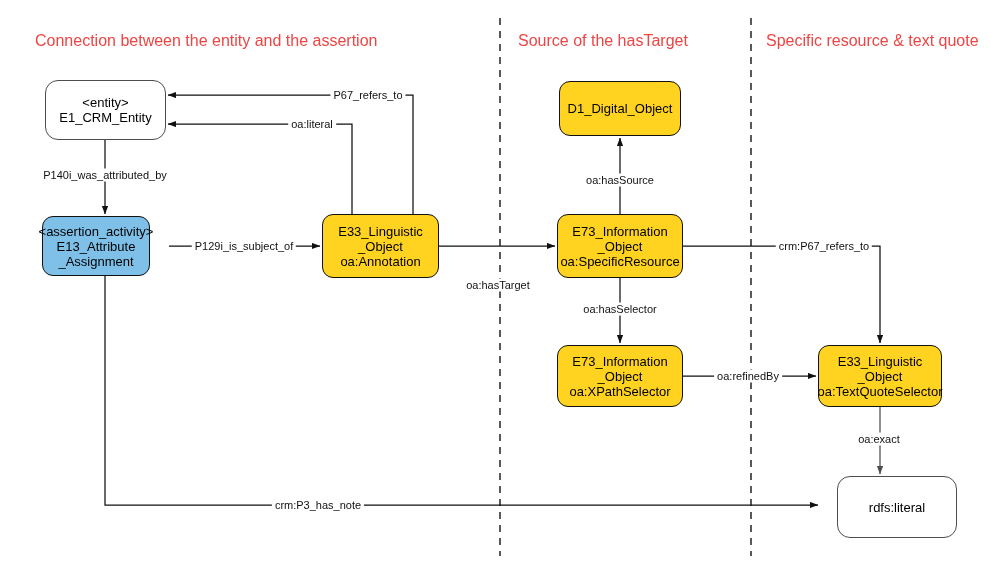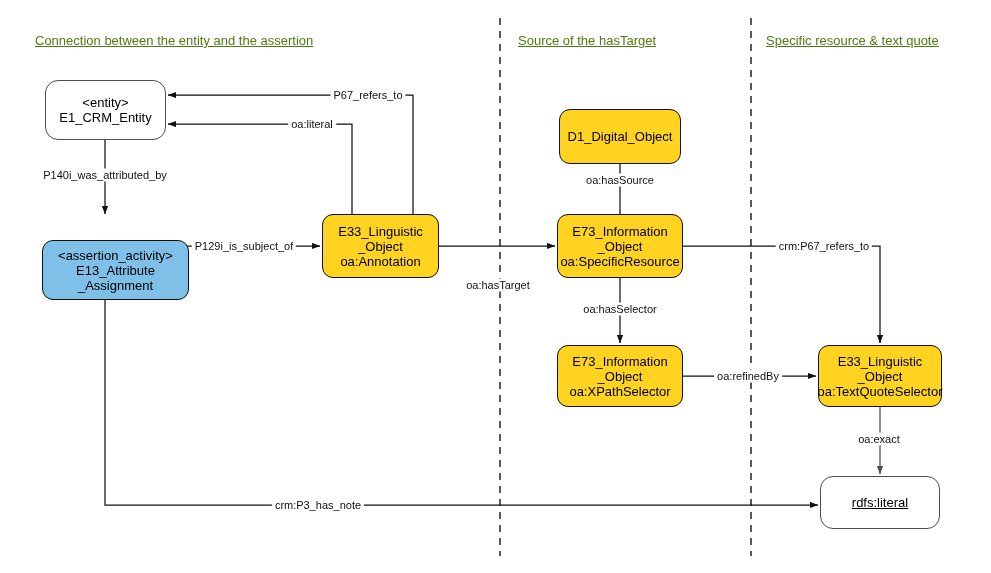--- a/index.html
+++ b/index.html
@@ -8,25 +8,24 @@
     width:991px;height:573px;
     font-family:"Liberation Sans","DejaVu Sans",sans-serif;
     color:#000000;
     overflow:hidden;
   }
   #canvas{position:relative;width:991px;height:573px;}
   svg#wires{position:absolute;left:0;top:0;width:991px;height:573px;}
 
   .swim-title{
     position:absolute;
-    font-size:13px;
+    font-size:16px;
     line-height:16px;
-    color:#4d7c0f;
+    color:#ef4444;
     white-space:nowrap;
-    text-decoration:underline;
   }
 
   .node{
     position:absolute;
     box-sizing:border-box;
     display:flex;
     flex-direction:column;
     align-items:center;
     justify-content:center;
     text-align:center;
@@ -100,33 +99,33 @@
 
   <div class="swim-title" style="left:35px;top:33px;">Connection between the entity and the assertion</div>
   <div class="swim-title" style="left:518px;top:33px;">Source of the hasTarget</div>
   <div class="swim-title" style="left:766px;top:33px;">Specific resource &amp; text quote</div>
 
   <div class="node node-white" style="left:45px;top:80px;width:121px;height:60px;">
     <span class="ln">&lt;entity&gt;</span>
     <span class="ln">E1_CRM_Entity</span>
   </div>
 
-  <div class="node node-blue" style="left:42px;top:216px;width:147px;height:60px;margin-top:24px;">
+  <div class="node node-blue" style="left:42px;top:216px;width:108px;height:60px;">
     <span class="ln">&lt;assertion_activity&gt;</span>
     <span class="ln">E13_Attribute</span>
     <span class="ln">_Assignment</span>
   </div>
 
   <div class="node node-yellow" style="left:322px;top:214px;width:117px;height:64px;">
     <span class="ln">E33_Linguistic</span>
     <span class="ln">_Object</span>
     <span class="ln">oa:Annotation</span>
   </div>
 
-  <div class="node node-yellow" style="left:559px;top:81px;width:122px;height:55px;margin-top:28px;">
+  <div class="node node-yellow" style="left:559px;top:81px;width:122px;height:55px;">
     <span class="ln">D1_Digital_Object</span>
   </div>
 
   <div class="node node-yellow" style="left:557px;top:214px;width:126px;height:64px;">
     <span class="ln">E73_Information</span>
     <span class="ln">_Object</span>
     <span class="ln">oa:SpecificResource</span>
   </div>
 
   <div class="node node-yellow" style="left:557px;top:345px;width:126px;height:62px;">
@@ -134,21 +133,21 @@
     <span class="ln">_Object</span>
     <span class="ln">oa:XPathSelector</span>
   </div>
 
   <div class="node node-yellow" style="left:818px;top:345px;width:124px;height:62px;">
     <span class="ln">E33_Linguistic</span>
     <span class="ln">_Object</span>
     <span class="ln">oa:TextQuoteSelector</span>
   </div>
 
-  <div class="node node-white" style="left:820px;top:476px;width:120px;height:53px;text-decoration:underline;">
+  <div class="node node-white" style="left:837px;top:476px;width:120px;height:62px;">
     <span class="ln">rdfs:literal</span>
   </div>
 
   <div class="edge-label" style="left:368px;top:95px;">P67_refers_to</div>
   <div class="edge-label" style="left:312px;top:124px;">oa:literal</div>
   <div class="edge-label" style="left:105px;top:175px;">P140i_was_attributed_by</div>
   <div class="edge-label" style="left:244px;top:246px;">P129i_is_subject_of</div>
   <div class="edge-label" style="left:498px;top:246px;margin-top:39px;">oa:hasTarget</div>
   <div class="edge-label" style="left:620px;top:180px;">oa:hasSource</div>
   <div class="edge-label" style="left:620px;top:309px;">oa:hasSelector</div>

